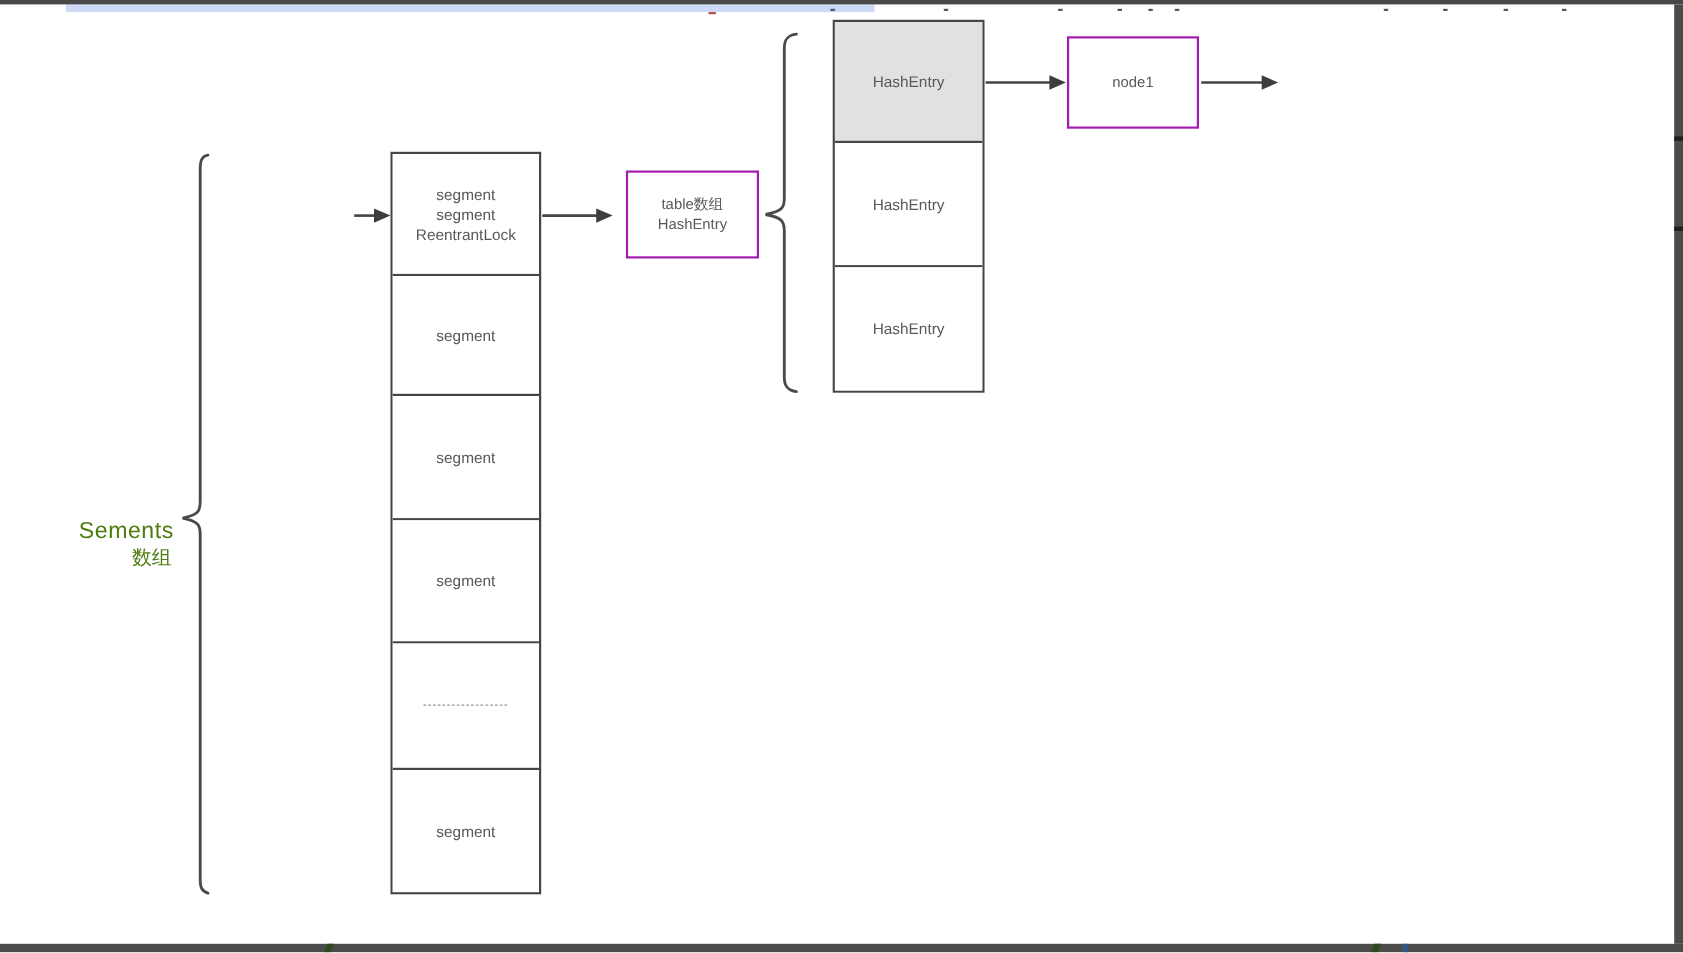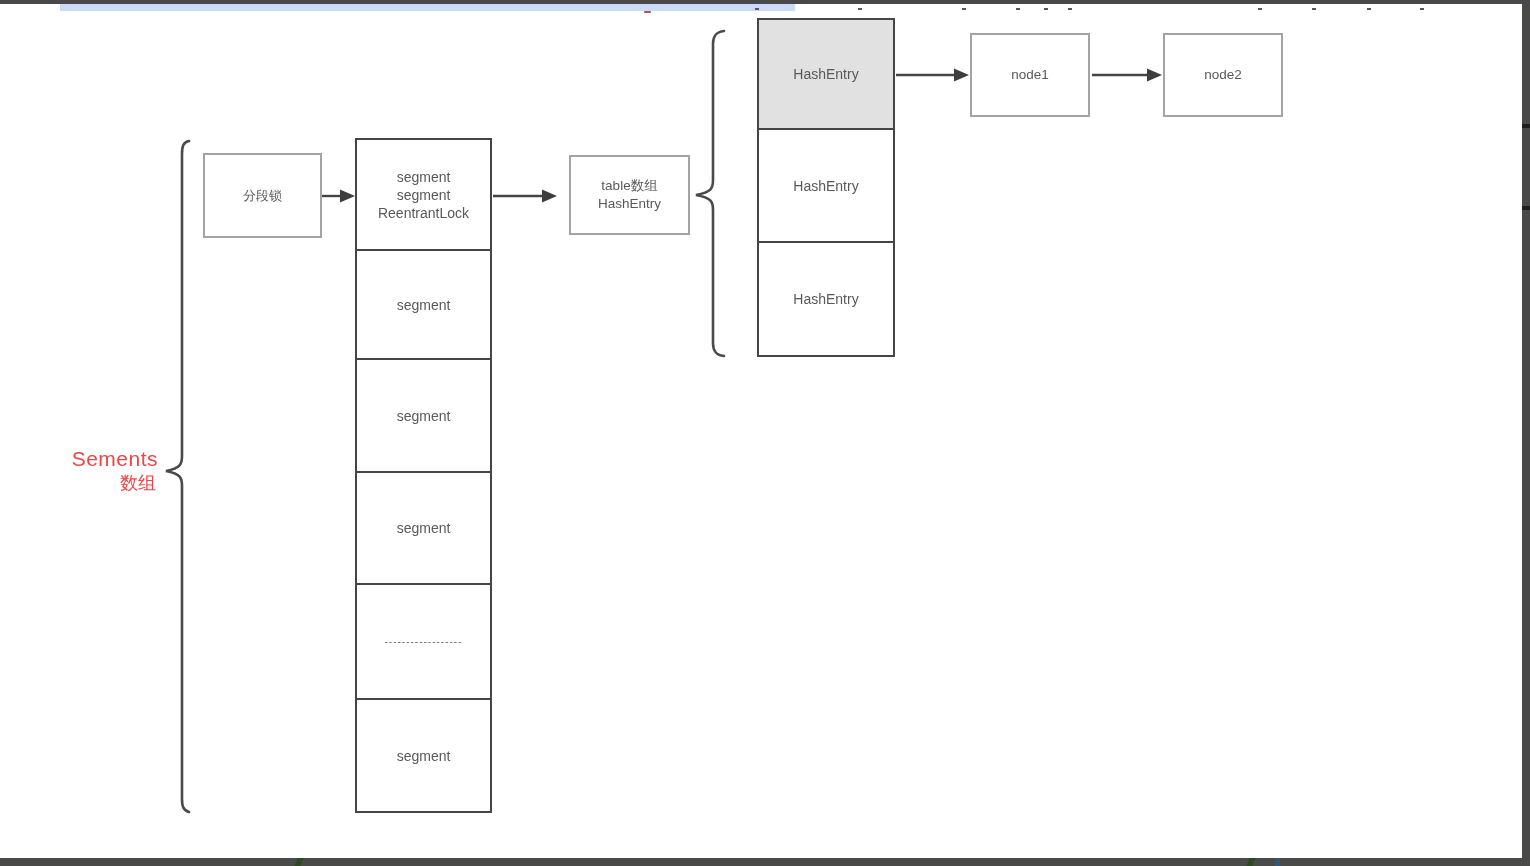--- a/index.html
+++ b/index.html
@@ -10,31 +10,31 @@
   .top-bar{position:absolute;left:0;top:0;width:1530px;height:4px;background:#48484a;}
   .bottom-bar{position:absolute;left:0;top:858px;width:1530px;height:8px;background:#4a4a48;}
   .right-strip{position:absolute;left:1522px;top:4px;width:8px;height:854px;background:#4a4a48;}
   .strip-notch{position:absolute;left:1522px;width:8px;height:4px;background:#1f1f1f;}
   .sel-strip{position:absolute;left:60px;top:4px;width:735px;height:7px;background:#ccd9f7;}
   .speck{position:absolute;top:8px;width:4px;height:2px;background:#55565e;}
   .speck-red{position:absolute;left:644px;top:11px;width:7px;height:2px;background:#b2524e;border-radius:1px;}
   .slash-green{position:absolute;top:858px;width:6px;height:8px;background:#2d4a1e;transform:skewX(-22deg);}
   .tick-blue{position:absolute;left:1275px;top:858px;width:5px;height:8px;background:#33567f;}
   
-  .box{position:absolute;background:#fff;border:2px solid #a3a3a3;display:flex;
+  .box{position:absolute;background:#fff;border:2px solid #a21caf;display:flex;
        flex-direction:column;align-items:center;justify-content:center;
        text-align:center;font-size:14px;line-height:18px;}
   .col{position:absolute;background:#fff;border:2px solid #454545;display:flex;flex-direction:column;}
   .cell{display:flex;align-items:center;justify-content:center;border-bottom:2px solid #454545;
         font-size:14px;text-align:center;background:#fff;}
   .cell:last-child{border-bottom:none;}
   .cell.hl{background:#e1e1e1;}
   .cell.dashes{font-size:10px;letter-spacing:1px;color:#6b6b6b;}
   .svg-layer{position:absolute;left:0;top:0;width:1530px;height:866px;pointer-events:none;}
-  .brace-label{position:absolute;left:40px;top:446px;width:118px;text-align:right;color:#ef4444;}
+  .brace-label{position:absolute;left:40px;top:470px;width:118px;text-align:right;color:#4d7c0f;}
   .brace-label .l1{font-size:21px;line-height:25px;letter-spacing:.5px;}
   .brace-label .l2{font-size:18px;line-height:24px;padding-right:2px;}
 </style>
 </head>
 <body>
 
 <div class="stage">
 
   <div class="sel-strip"></div>
   <div class="speck" style="left:755px"></div>
@@ -86,23 +86,20 @@
       <line x1="1092" y1="75" x2="1148" y2="75" stroke="#454545" stroke-width="2.4"></line>
       <polygon points="1147,68.5 1162,75 1147,81.5" fill="#3d3d3d"></polygon>
     </g>
   </svg>
 
   <div class="brace-label">
     <div class="l1">Sements</div>
     <div class="l2">数组</div>
   </div>
 
-  <div class="box" style="left:203px;top:153px;width:119px;height:85px;font-size:13px;">
-    <span>分段锁</span>
-  </div>
 
   <div class="col" style="left:355px;top:138px;width:137px;height:675px;">
     <div class="cell" style="height:111px;line-height:18px;flex-direction:column;">
       <span>segment</span>
       <span>segment</span>
       <span>ReentrantLock</span>
     </div>
     <div class="cell" style="height:109px;">
       <span>segment</span>
     </div>
@@ -133,17 +130,14 @@
       <span>HashEntry</span>
     </div>
     <div class="cell" style="height:112px;">
       <span>HashEntry</span>
     </div>
   </div>
 
   <div class="box" style="left:970px;top:33px;width:120px;height:84px;font-size:13.5px;">
     <span>node1</span>
   </div>
-  <div class="box" style="left:1163px;top:33px;width:120px;height:84px;font-size:13.5px;">
-    <span>node2</span>
-  </div>
 
 </div>
 
 </body></html>

